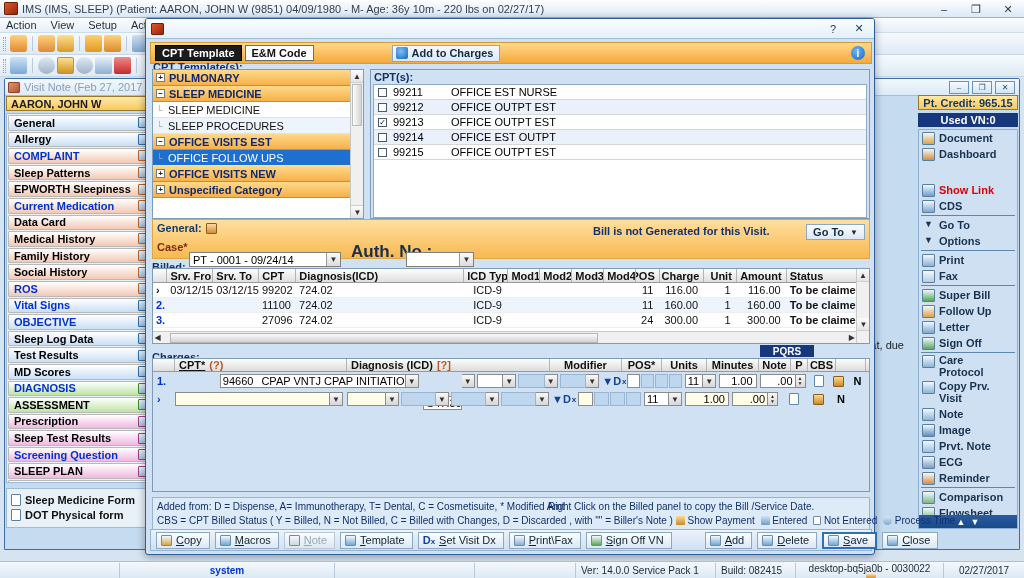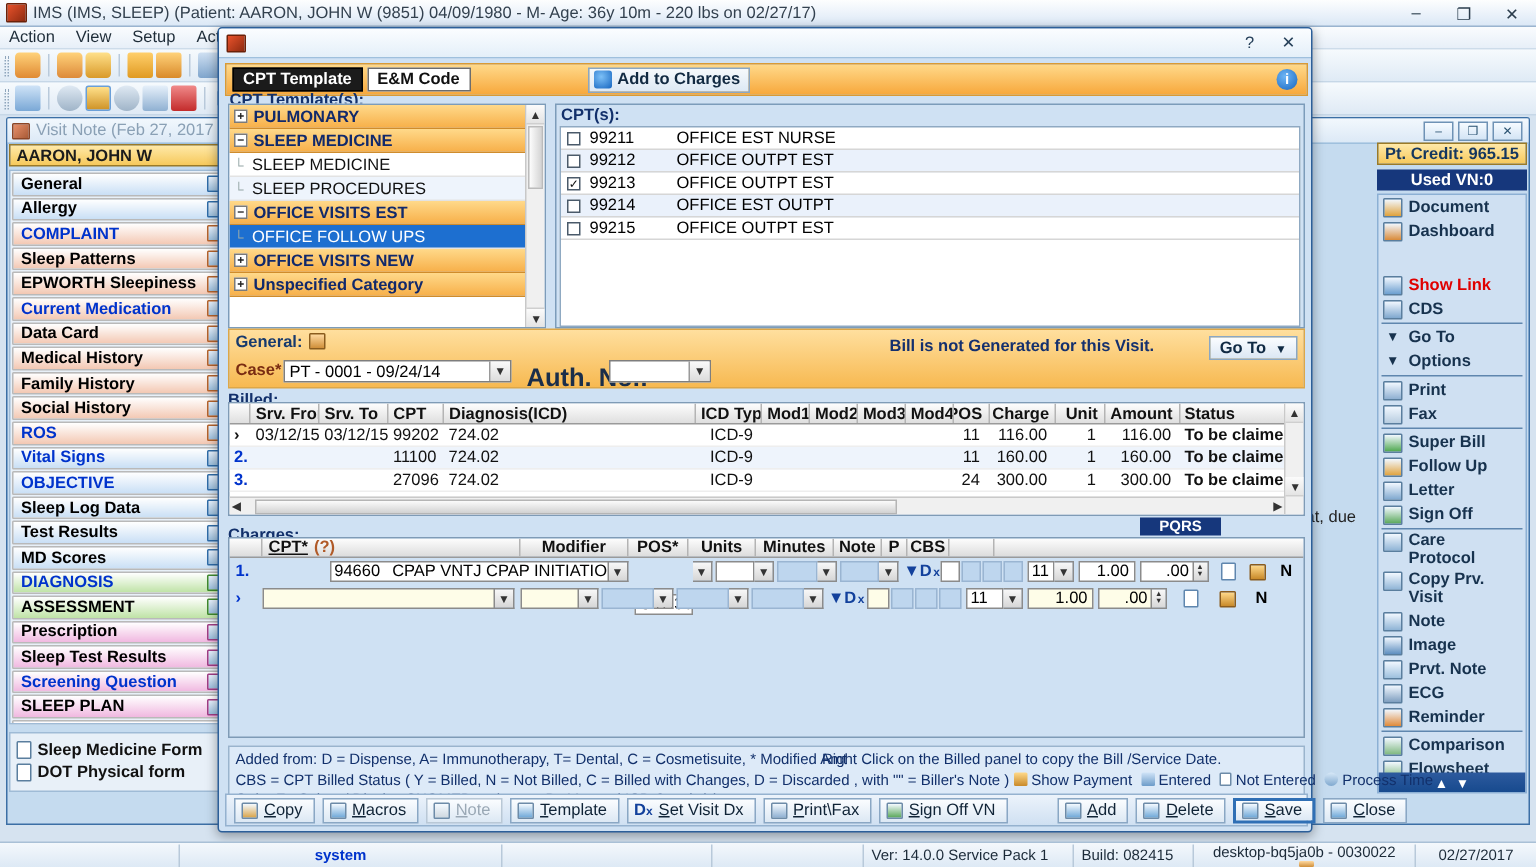--- a/index.html
+++ b/index.html
@@ -188,21 +188,21 @@
   .cpt-code { width: 52px; }
   .bill-msg { position:absolute; left: 440px; font-weight:bold; font-size:11px; color:#14306e; }
   .goto-btn { position:absolute; right: 4px; height: 16px; padding: 0 6px; display:flex; align-items:center; gap:6px;
      background: linear-gradient(to bottom,#fbfdff,#dbe7f4); border:1px solid #8aa7c4; font-weight:bold; font-size:11px; color:#102a44;}
 
   
   .gen-bar { position:absolute; left:6px; top: 200px; width: 718px; height: 40px;
      background: linear-gradient(to bottom,#ffdf9e,#f7b951); border:1px solid #dda748; }
   .gen-lbl { position:absolute; left:4px; top:2px; font-weight:bold; font-size:11px; color:#163a6e; }
   .case-lbl { position:absolute; left:4px; top: 21px; font-weight:bold; font-size:11px; color:#7a2c12; }
-  .combo { display:flex; height: 15px; border:1px solid #7e7e7e; background:#fff; align-items:center; }
+  .combo { display:flex; height: 15px; border:1px solid #7e7e7e; background:#fff; align-items:center;margin-top:12px; }
   .combo .val { flex:1; padding-left:3px; font-size:11px; white-space:nowrap; overflow:hidden; }
   .combo .arr { width: 14px; height: 100%; background: linear-gradient(to bottom,#fafafa,#dcdcdc);
      border-left:1px solid #9a9a9a; display:flex; align-items:center; justify-content:center; font-size:8px; color:#333;}
 
   
   .billed-lbl { position:absolute; left:6px; top: 242px; }
   .billed-wrap { position:absolute; left:6px; top: 249px; width: 718px; height: 76px;
      background:#fff; border:1px solid #7f9bb6; overflow:hidden; }
   .grid-hdr { display:flex; height: 14px; background: linear-gradient(to bottom,#fdfdfd,#dfdfdf);
      border-bottom:1px solid #9a9a9a; font-weight:bold; font-size:11px; color:#111; }
@@ -777,20 +777,24 @@
     <div class="pqrs">PQRS</div>
     <div class="charges-lbl panel-lbl">Charges:</div>
 
     <div class="charges-wrap">
       <div class="ch-hdr">
         <div style="width:22px;border-left:none;"></div>
         <div style="width:172px;justify-content:flex-start;padding-left:4px;">
           <span class="u">CPT*</span>
             <span style="color:#b05a28;margin-left:4px;">(?)</span>
         </div>
+        <div style="width:203px;justify-content:flex-start;padding-left:4px;">
+          <span>Diagnosis (ICD)</span>
+            <span style="color:#b05a28;margin-left:4px;">[?]</span>
+        </div>
         <div style="width:72px;">Modifier</div>
         <div style="width:40px;">POS*</div>
         <div style="width:45px;">Units</div>
         <div style="width:52px;">Minutes</div>
         <div style="width:32px;">Note</div>
         <div style="width:17px;">P</div>
         <div style="width:28px;">CBS</div>
         <div style="width:30px;"></div>
       </div>
       <div id="charge-rows">

